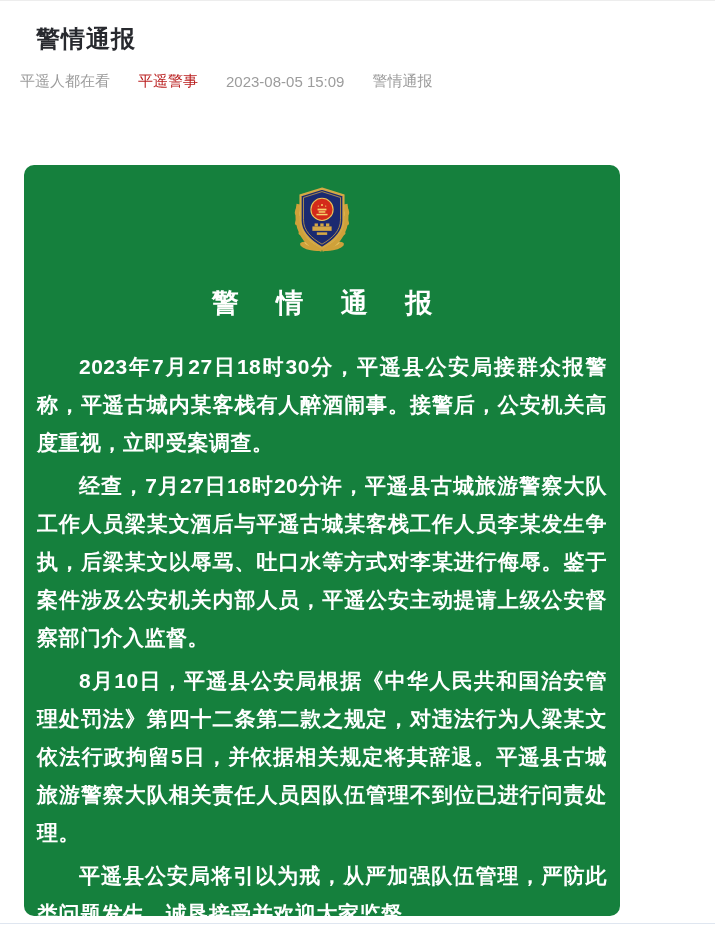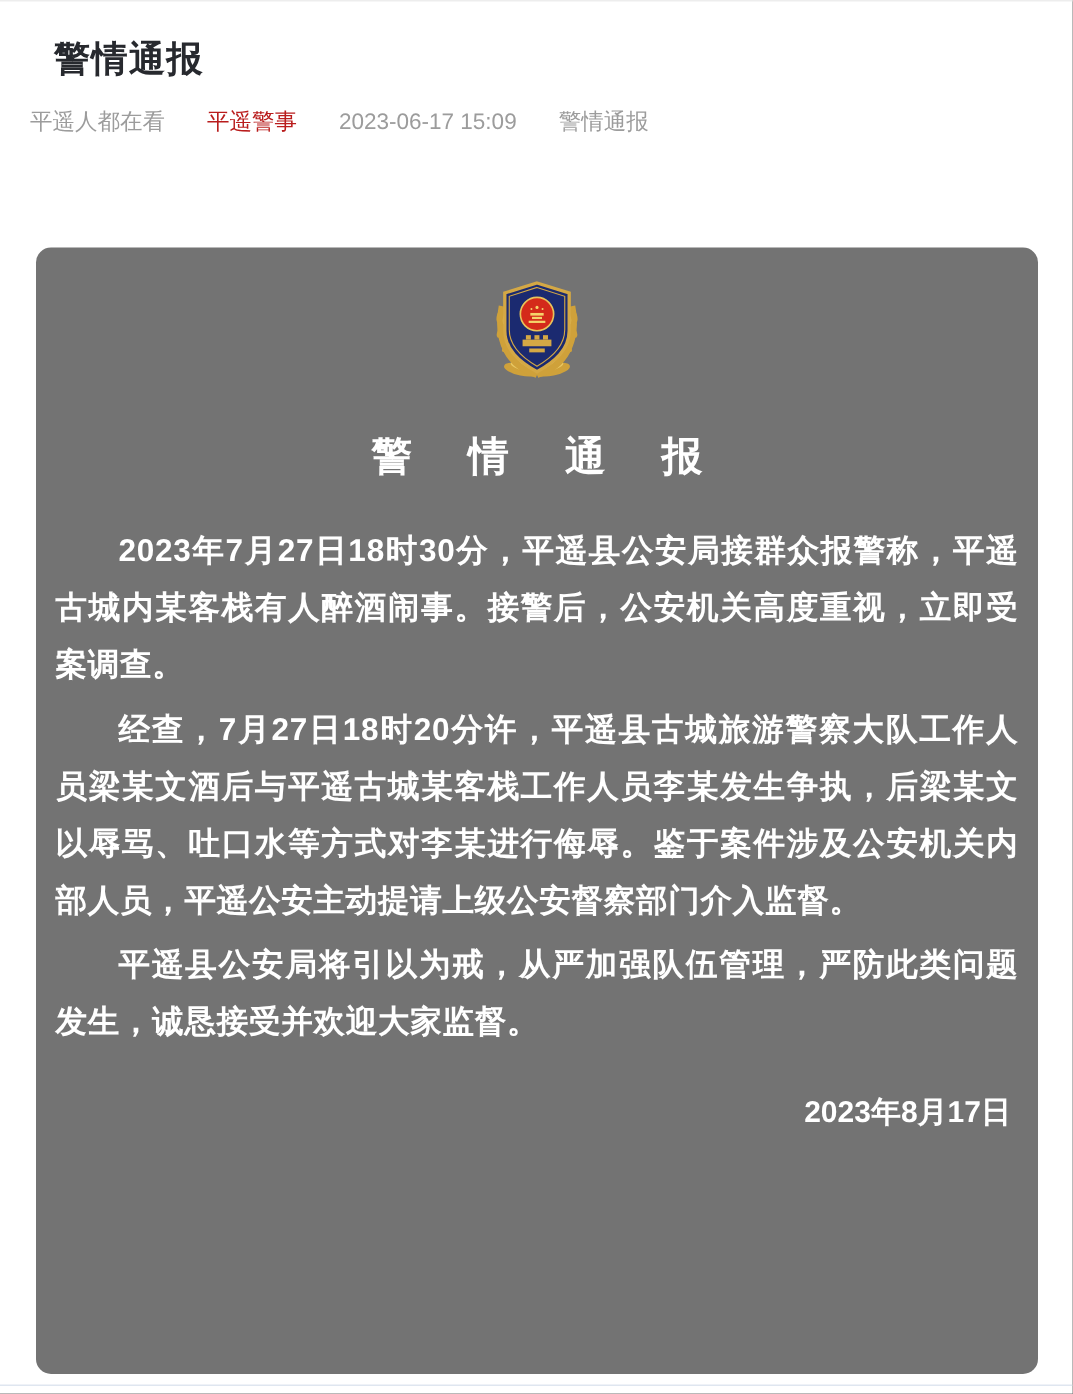--- a/index.html
+++ b/index.html
@@ -27,23 +27,23 @@
     align-items: center;
     gap: 28px;
     font-size: 15px;
     color: #9c9c9c;
   }
   .meta-row .account-link { color: #b91c1c; font-weight: 500; cursor: pointer; }
   .notice-card {
     position: absolute;
     left: 24px;
     top: 164px;
-    width: 668px;
+    width: 596px;
     height: 751px;
-    background: #737373;
+    background: #15803d;
     border-radius: 10px;
     color: #ffffff;
   }
   .emblem-wrap {
     display: flex;
     justify-content: center;
     padding-top: 17px;
   }
   .notice-title {
     margin-top: 25px;
@@ -85,21 +85,21 @@
   }
 </style>
 </head>
 <body>
 
 <div class="article-header">
   <div class="article-title">警情通报</div>
   <div class="meta-row">
     <span>平遥人都在看</span>
     <span class="account-link">平遥警事</span>
-    <span>2023-06-17 15:09</span>
+    <span>2023-08-05 15:09</span>
     <span>警情通报</span>
   </div>
 </div>
 
 <div class="notice-card">
   <div class="emblem-wrap">
     <span>
       <svg width="74" height="74" viewBox="0 0 100 100" aria-hidden="true">
 
         <ellipse cx="36" cy="87" rx="16" ry="5.5" fill="#cfa13a" transform="rotate(12 36 87)"></ellipse>
@@ -137,20 +137,21 @@
         <rect x="43" y="68" width="14" height="3.5" fill="#d4a845"></rect>
       </svg>
     </span>
   </div>
 
   <div class="notice-title">警 情 通 报</div>
 
   <div class="notice-body">
     <p>2023年7月27日18时30分，平遥县公安局接群众报警称，平遥古城内某客栈有人醉酒闹事。接警后，公安机关高度重视，立即受案调查。</p>
     <p>经查，7月27日18时20分许，平遥县古城旅游警察大队工作人员梁某文酒后与平遥古城某客栈工作人员李某发生争执，后梁某文以辱骂、吐口水等方式对李某进行侮辱。鉴于案件涉及公安机关内部人员，平遥公安主动提请上级公安督察部门介入监督。</p>
+    <p>8月10日，平遥县公安局根据《中华人民共和国治安管理处罚法》第四十二条第二款之规定，对违法行为人梁某文依法行政拘留5日，并依据相关规定将其辞退。平遥县古城旅游警察大队相关责任人员因队伍管理不到位已进行问责处理。</p>
     <p>平遥县公安局将引以为戒，从严加强队伍管理，严防此类问题发生，诚恳接受并欢迎大家监督。</p>
   </div>
 
   <div class="signature-block">
     <div>2023年8月17日</div>
   </div>
 </div>
 
 <div class="bottom-rule"></div>
 

